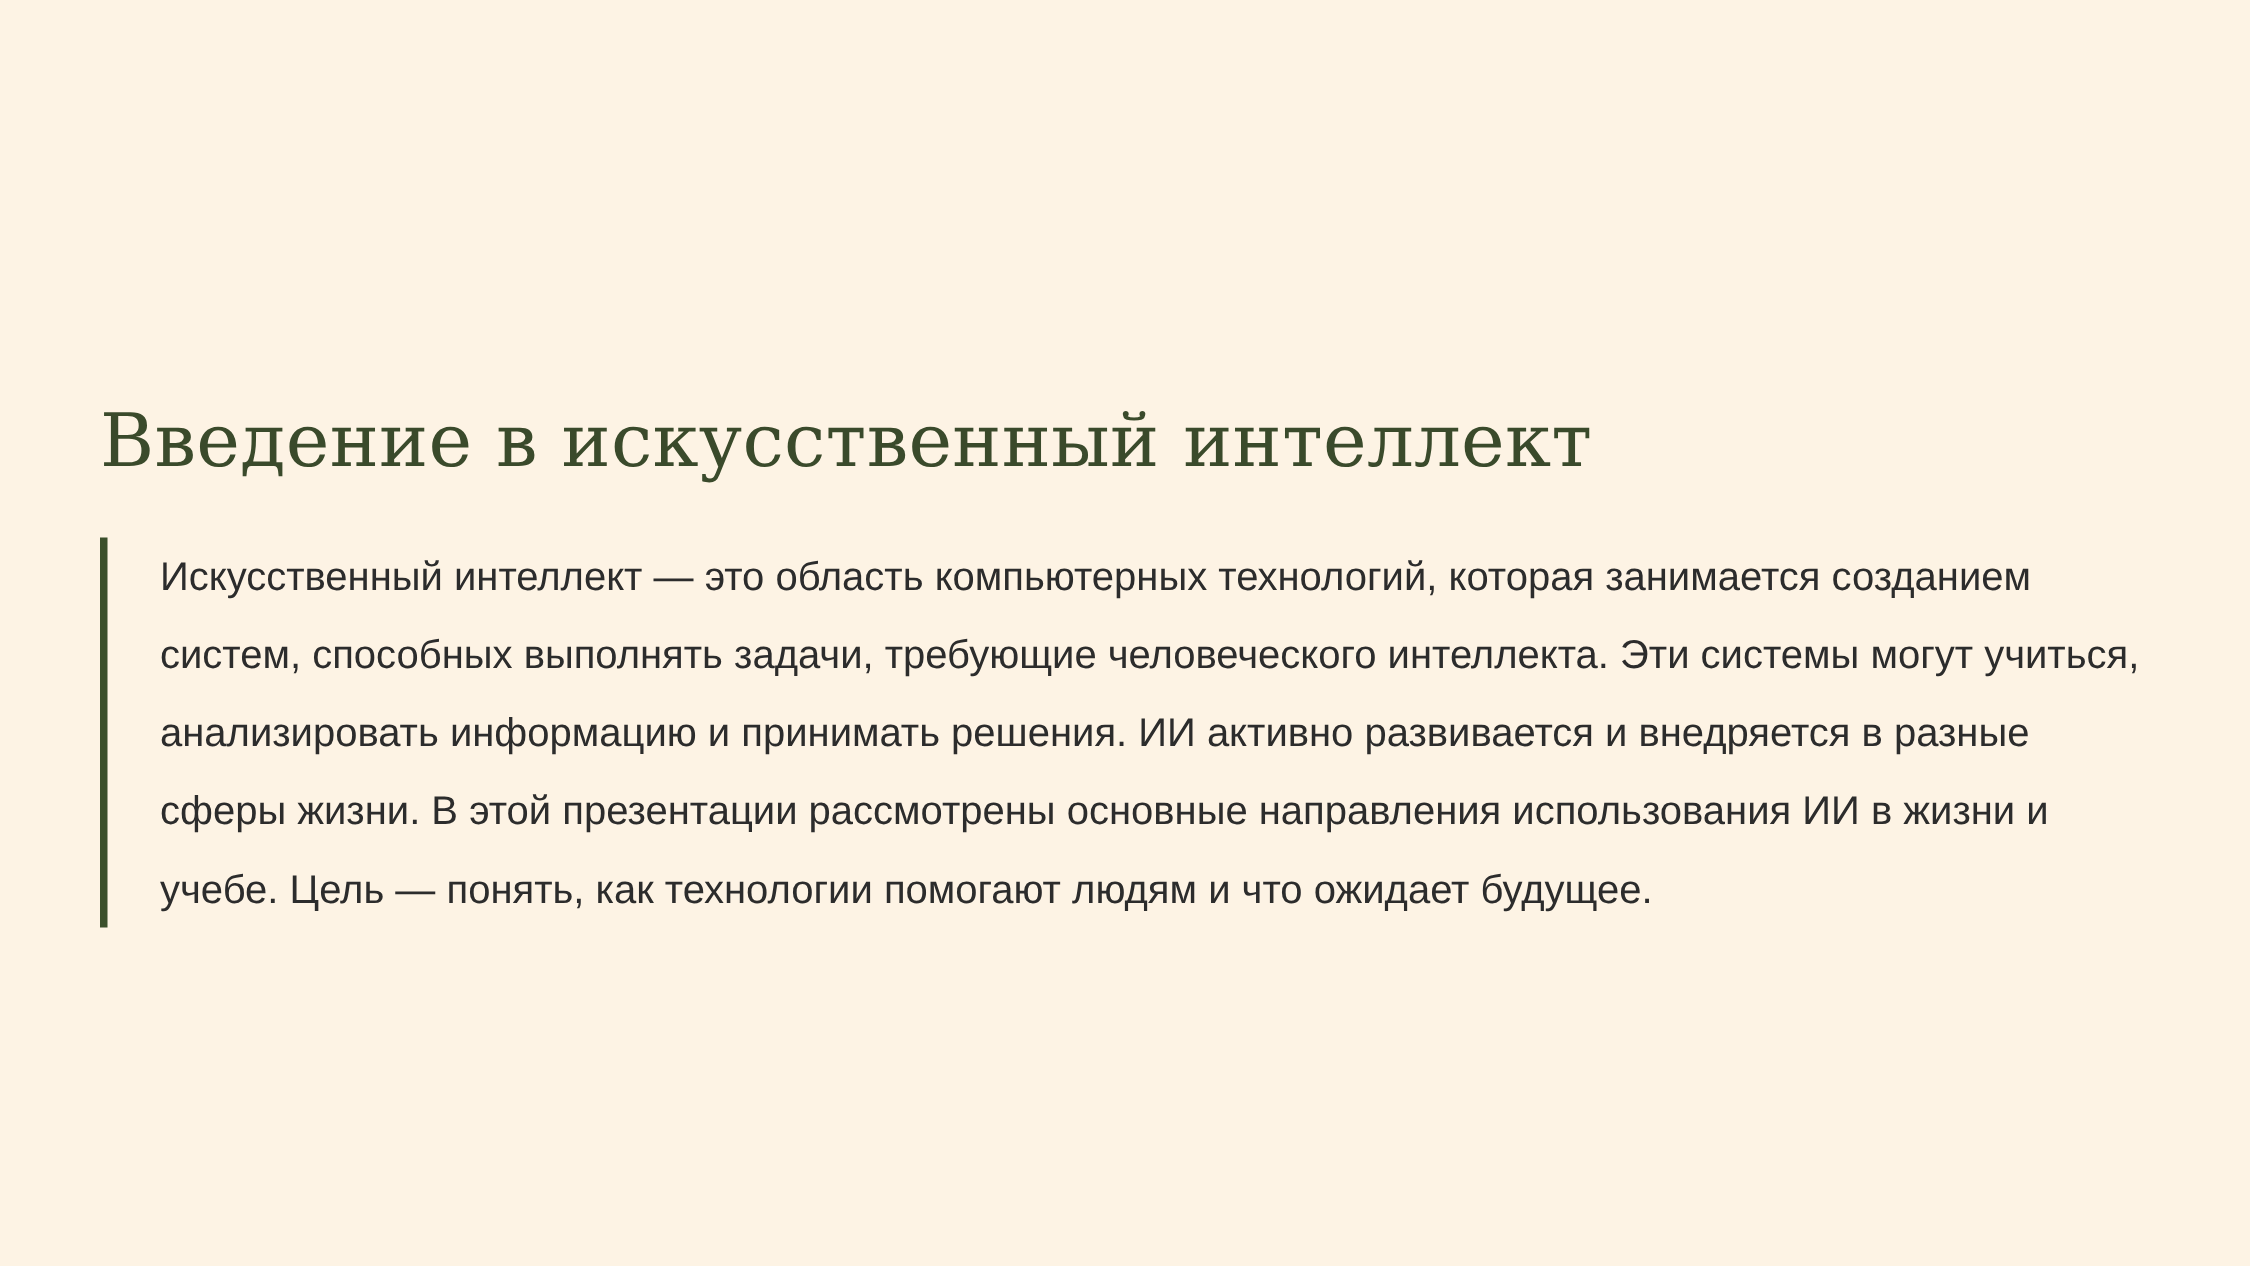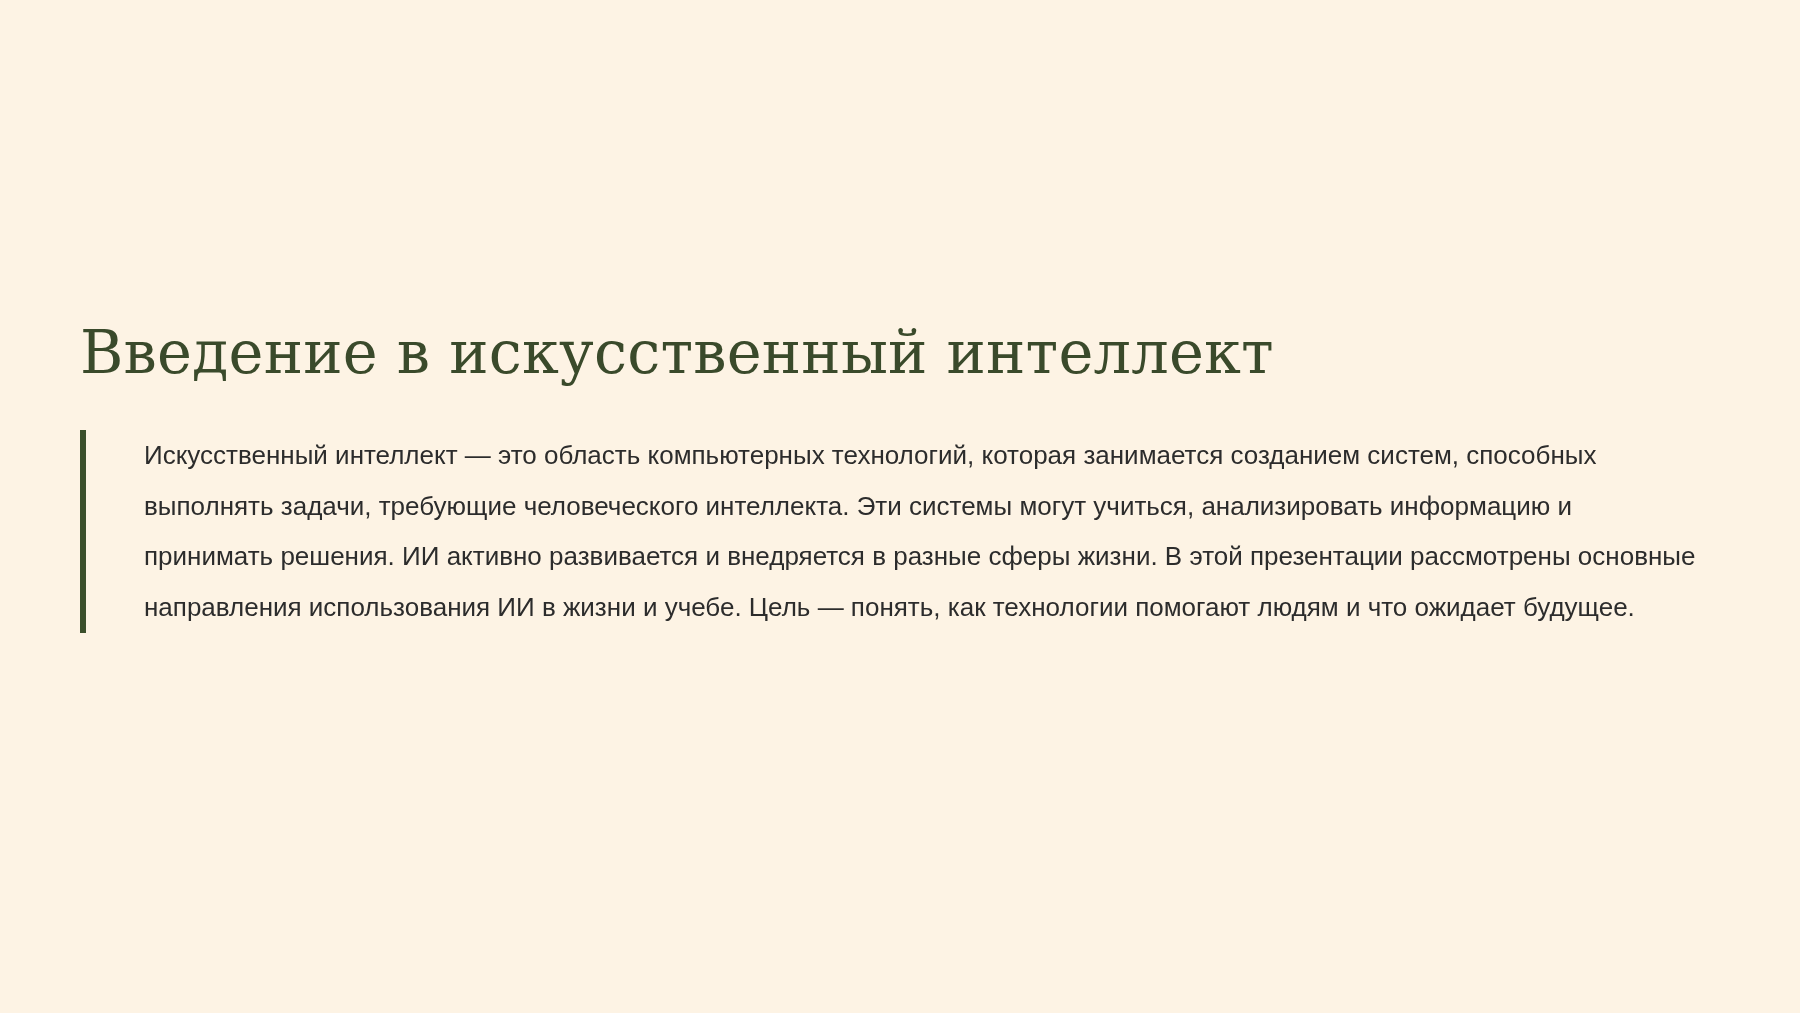--- a/index.html
+++ b/index.html
@@ -49,23 +49,23 @@
   .accent-bar {
     position: absolute;
     left: 0;
     top: 0;
     bottom: 0;
     width: 6px;
     background: #3b4f2b;
   }
 
   .body-text {
-    margin: 16px;
+    margin: 0;
     font-family: "Liberation Sans", sans-serif;
-    font-size: 26px;
+    font-size: 32px;
     font-weight: 400;
     line-height: 1.95;
     color: #2c2c2c;
     max-width: 1600px;
     text-align: left;
   }
 </style>
 </head>
 <body>
 

